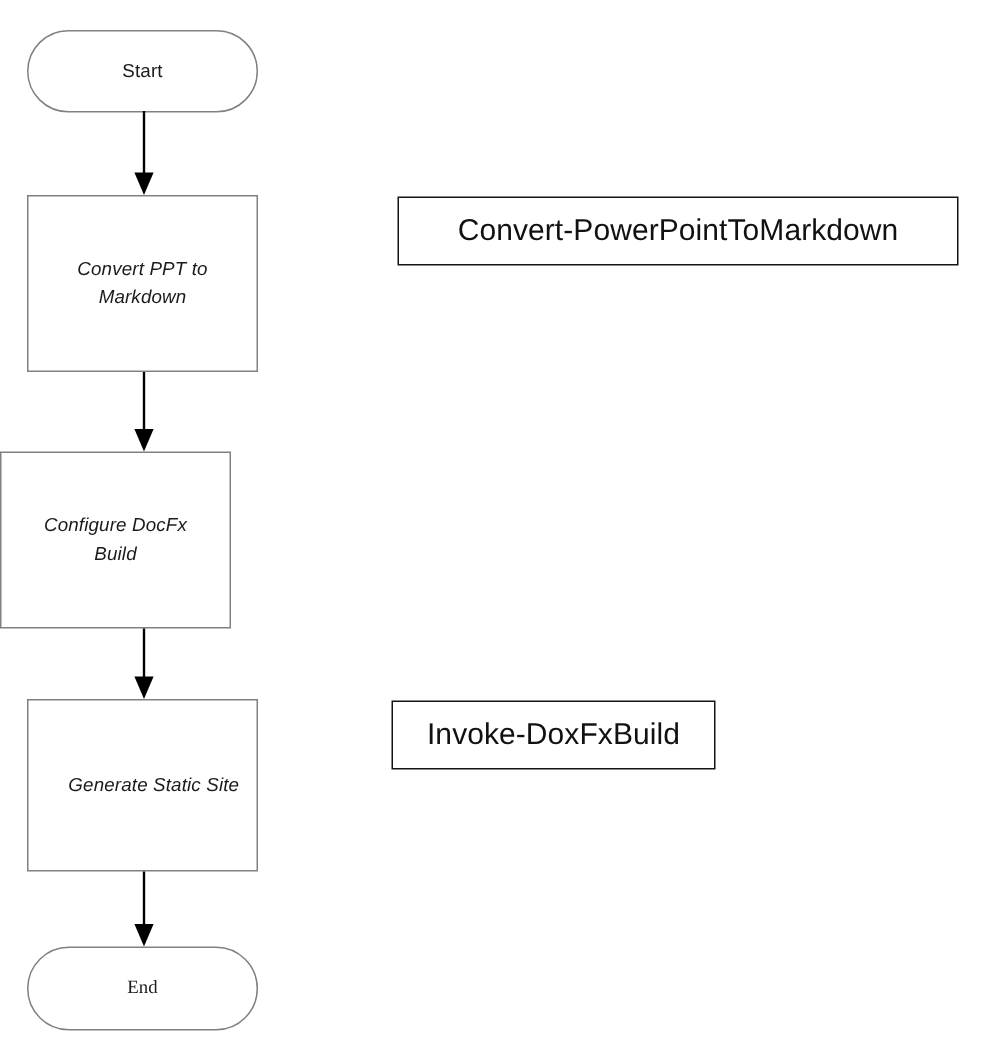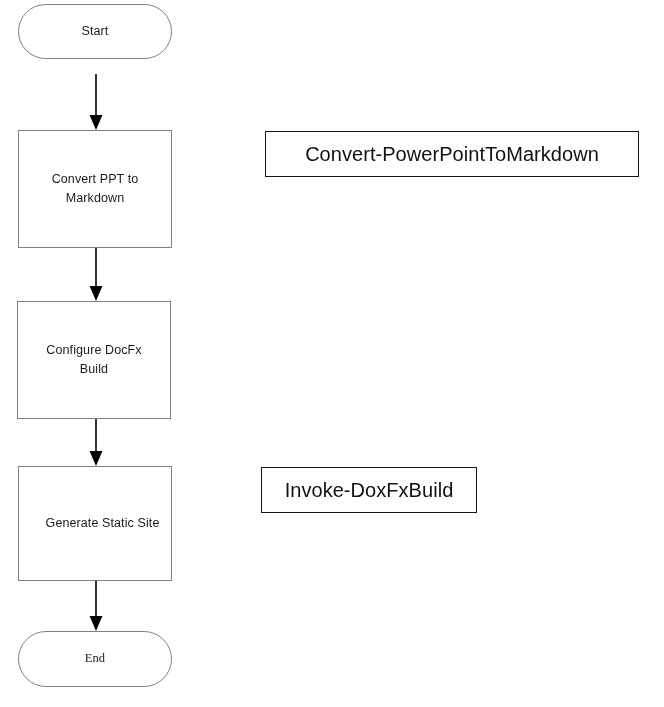--- a/index.html
+++ b/index.html
@@ -33,20 +33,21 @@
     line-height: 1.55;
     letter-spacing: 0.1px;
   }
   .terminator {
     border: 1.4px solid #808080;
     border-radius: 999px;
   }
   .process {
     border: 1.6px solid #808080;
     border-radius: 0;
+    font-style: italic;
   }
   .node .node-label {
     display: block;
     padding: 0 8px;
     white-space: pre-line;
   }
 
   
   .connector {
     position: absolute;
@@ -70,21 +71,21 @@
     line-height: 1.2;
     letter-spacing: 0.05px;
     white-space: nowrap;
   }
 </style>
 </head>
 <body>
 
 <div id="canvas">
 
-  <div class="node terminator" style="left:18px; top:4px; width:154px; height:55px;">
+  <div class="node terminator" style="left:18px; top:20px; width:154px; height:55px;">
     <span class="node-label">Start</span>
   </div>
 
   <div class="connector" style="left:86px; top:74px; width:20px; height:57px;">
     <svg width="20" height="57" viewBox="0 0 20 57">
       <line x1="10" y1="0" x2="10" y2="46" stroke="#000000" stroke-width="1.6"></line>
       <polygon points="10,56 3.6,41 16.4,41" fill="#000000"></polygon>
     </svg>
   </div>
 
@@ -93,21 +94,21 @@
 Markdown</span>
   </div>
 
   <div class="connector" style="left:86px; top:248px; width:20px; height:54px;">
     <svg width="20" height="54" viewBox="0 0 20 54">
       <line x1="10" y1="0" x2="10" y2="43" stroke="#000000" stroke-width="1.6"></line>
       <polygon points="10,53 3.6,38 16.4,38" fill="#000000"></polygon>
     </svg>
   </div>
 
-  <div class="node process" style="left:17px; top:301px; width:154px; height:118px;">
+  <div class="node process" style="left:0; top:301px; width:154px; height:118px;">
     <span class="node-label">Configure DocFx
 Build</span>
   </div>
 
   <div class="connector" style="left:86px; top:419px; width:20px; height:48px;">
     <svg width="20" height="48" viewBox="0 0 20 48">
       <line x1="10" y1="0" x2="10" y2="37" stroke="#000000" stroke-width="1.6"></line>
       <polygon points="10,47 3.6,32 16.4,32" fill="#000000"></polygon>
     </svg>
   </div>

